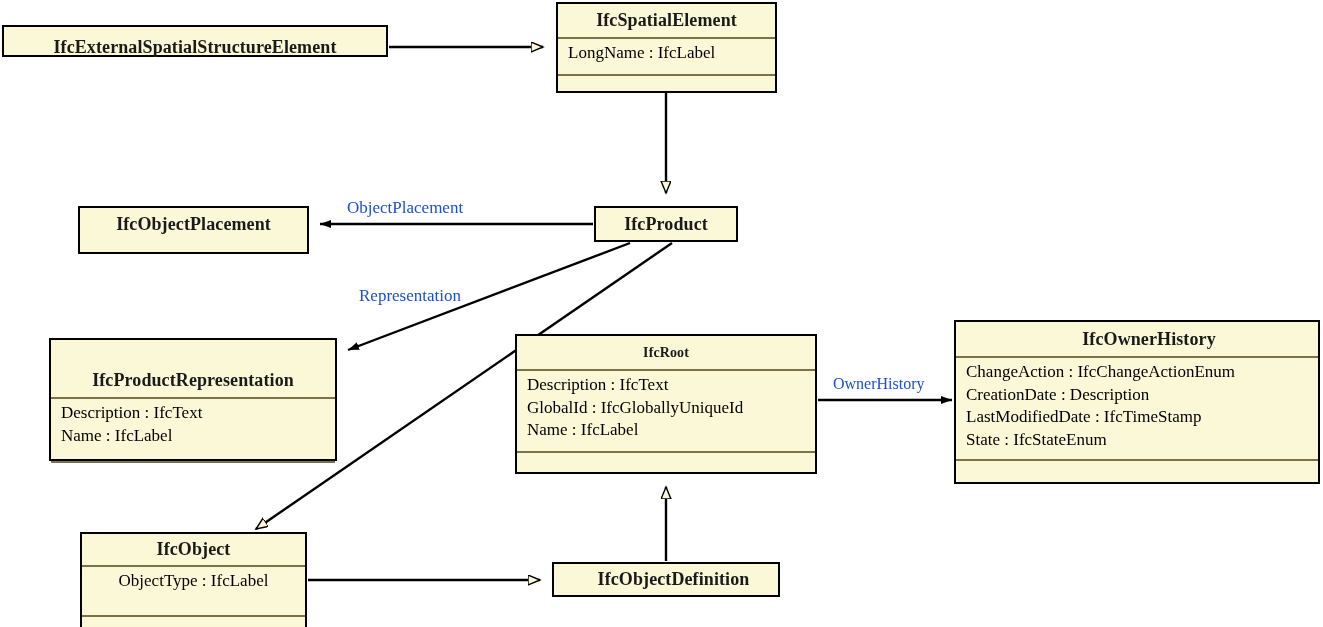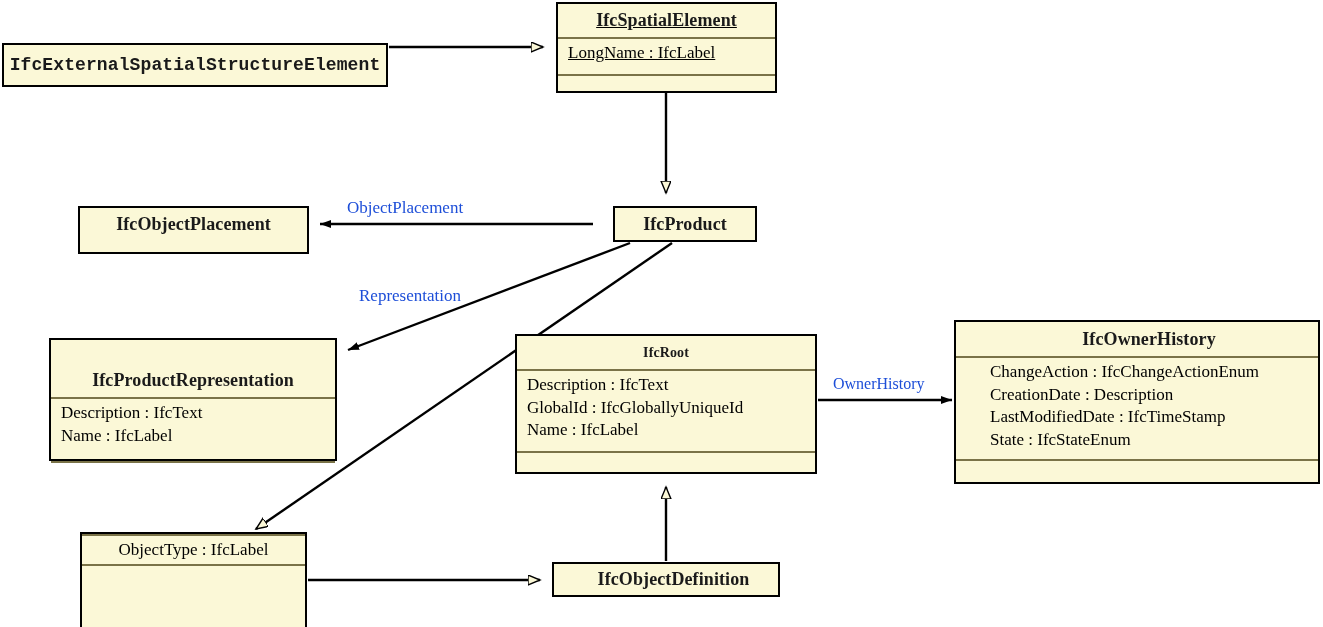--- a/index.html
+++ b/index.html
@@ -59,52 +59,52 @@
   .edge-label {
     position: absolute;
     font-family: "Liberation Serif", "DejaVu Serif", serif;
     font-size: 17px;
     color: #1d4ed8;
     white-space: nowrap;
     z-index: 8;
     background: transparent;
   }
   
-  #cls-ext   { left: 2px;   top: 43px;  width: 386px; height: 44px; font-family: Liberation Mono, monospace; }
+  #cls-ext   { left: 2px;   top: 25px;  width: 386px; height: 32px; }
   #cls-ext   .uml-title { font-size: 18px; line-height: 40px; }
 
-  #cls-spatial { left: 556px; top: 2px; width: 221px; height: 91px; text-decoration: underline; }
+  #cls-spatial { left: 556px; top: 2px; width: 221px; height: 91px; }
   #cls-spatial .uml-title { font-size: 18px; line-height: 33px; }
   #cls-spatial .uml-attrs { font-size: 17px; height: 35px; }
   #cls-spatial .uml-tail  { height: 17px; }
 
-  #cls-product { left: 613px; top: 206px; width: 144px; height: 36px; }
+  #cls-product { left: 594px; top: 206px; width: 144px; height: 36px; }
   #cls-product .uml-title { font-size: 18px; line-height: 32px; }
 
   #cls-placement { left: 78px; top: 206px; width: 231px; height: 48px; }
   #cls-placement .uml-title { font-size: 18px; line-height: 32px; }
 
   #cls-prodrep { left: 49px; top: 338px; width: 288px; height: 123px; }
   #cls-prodrep .uml-title { font-size: 18px; line-height: 33px; margin-top: 24px; }
   #cls-prodrep .uml-attrs { font-size: 17px; height: 62px; }
   #cls-prodrep .uml-tail  { height: 22px; }
 
   #cls-root { left: 515px; top: 334px; width: 302px; height: 140px; }
   #cls-root .uml-title { font-size: 14px; line-height: 33px; }
   #cls-root .uml-attrs { font-size: 17px; height: 80px; }
   #cls-root .uml-tail  { height: 21px; }
 
   #cls-owner { left: 954px; top: 320px; width: 366px; height: 164px; }
   #cls-owner .uml-title { font-size: 18px; line-height: 34px; margin-left: 24px; }
-  #cls-owner .uml-attrs { font-size: 17px; height: 101px; margin-left: 24px; }
+  #cls-owner .uml-attrs { font-size: 17px; height: 101px; }
   #cls-owner .uml-tail  { height: 23px; }
 
   #cls-object { left: 80px; top: 532px; width: 227px; height: 99px; }
   #cls-object .uml-title { font-size: 18px; line-height: 31px; }
-  #cls-object .uml-attrs { font-size: 17px; height: 28px; text-align: center; padding-left: 0; padding-right: 0; }
+  #cls-object .uml-attrs { font-size: 17px; height: 48px; text-align: center; padding-left: 0; padding-right: 0; }
   #cls-object .uml-tail  { height: 26px; }
 
   #cls-objdef { left: 552px; top: 562px; width: 228px; height: 35px; padding-left: 15px; }
   #cls-objdef .uml-title { font-size: 18px; line-height: 31px; }
 
   #lbl-objectplacement { left: 347px; top: 198px; }
   #lbl-representation  { left: 359px; top: 286px; }
   #lbl-ownerhistory    { left: 833px; top: 375px; font-size: 16px; }
 </style>
 </head>
@@ -207,20 +207,21 @@
       <div class="uml-attr">ChangeAction : IfcChangeActionEnum</div>
       <div class="uml-attr">CreationDate : Description</div>
       <div class="uml-attr">LastModifiedDate : IfcTimeStamp</div>
       <div class="uml-attr">State : IfcStateEnum</div>
     </div>
     <div class="uml-sep"></div>
     <div class="uml-tail"></div>
   </div>
 
   <div class="uml-class" id="cls-object">
+    <div class="uml-title">IfcObject</div>
     <div class="uml-sep"></div>
     <div class="uml-attrs">
       <div class="uml-attr">ObjectType : IfcLabel</div>
     </div>
     <div class="uml-sep"></div>
     <div class="uml-tail"></div>
   </div>
 
   <div class="uml-class" id="cls-objdef">
     <div class="uml-title">IfcObjectDefinition</div>

